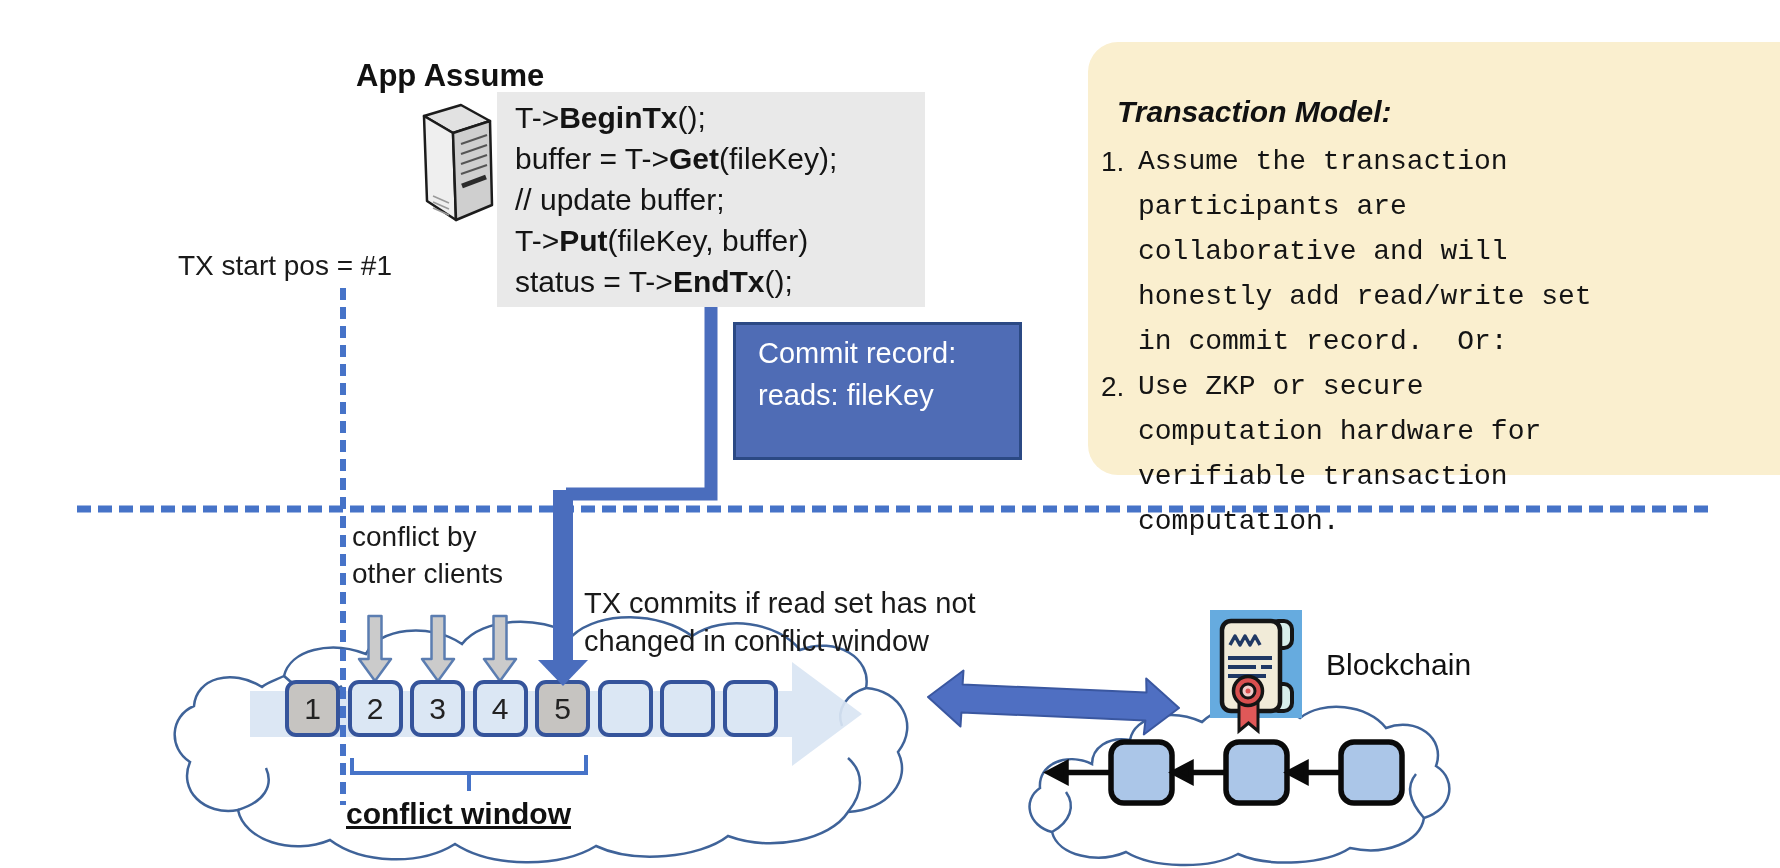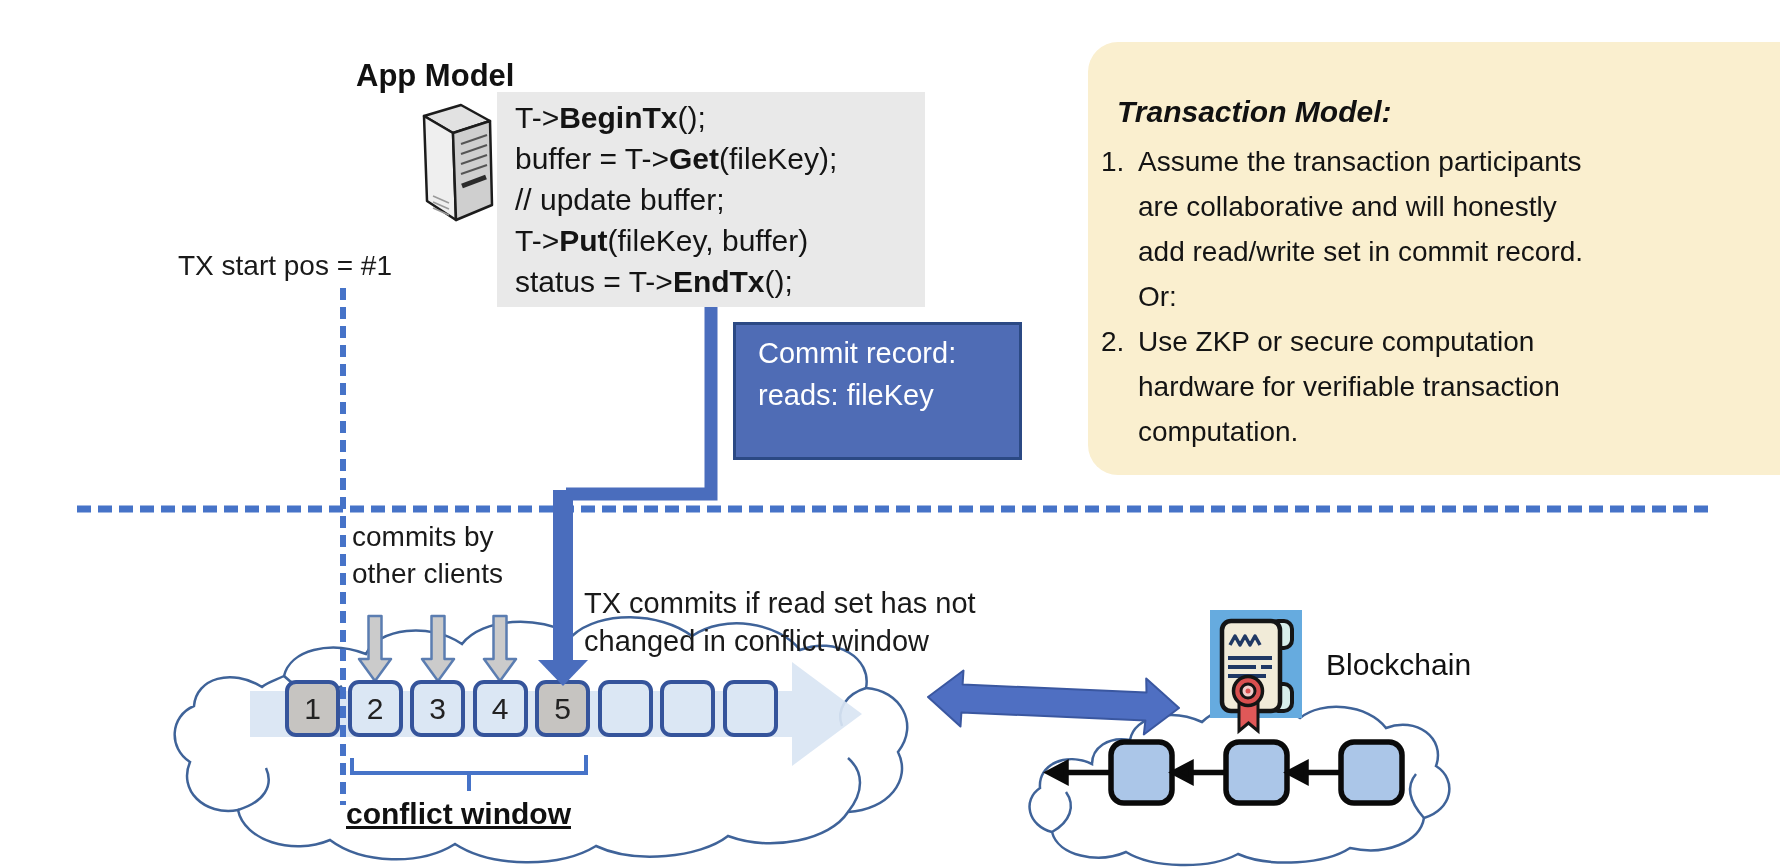--- a/index.html
+++ b/index.html
@@ -35,21 +35,21 @@
   .tm-panel{
     position:absolute; left:1088px; top:42px; width:731px; height:433px;
     background:#faefcf; border-radius:30px; box-sizing:border-box;
     padding:52px 0 0 12px; z-index:2;
   }
   .tm-title{font-size:30px; font-weight:bold; font-style:italic; color:#111;
     padding-left:17px; line-height:36px;}
   .tm-list{margin-top:9px;}
   .tm-item{display:flex; font-size:28px; line-height:45px; color:#141414;}
   .tm-item .num{width:37px; flex:0 0 37px; text-align:left; padding-left:1px;}
-  .tm-item .itext{width:470px; white-space:pre-wrap;}
+  .tm-item .itext{width:470px; white-space:pre-wrap;font-family:Liberation Mono, monospace;}
 
   
   .blocks-row{position:absolute; left:285px; top:680px; display:flex; gap:7.5px; z-index:2;}
   .tblock{
     box-sizing:border-box; width:55px; height:57px; border:4px solid #35549b;
     border-radius:11px; background:#dbe7f4; display:flex; align-items:center;
     justify-content:center; font-size:30px; color:#222;
   }
   .tblock[data-state="filled"]{background:#c6c4c1;}
 
@@ -169,21 +169,21 @@
         <line x1="1111" y1="772.5" x2="1064" y2="772.5"></line>
         <polygon points="1066,763.5 1066,781.5 1049,772.5"></polygon>
         <line x1="1226" y1="772.5" x2="1189" y2="772.5"></line>
         <polygon points="1191,763.5 1191,781.5 1174,772.5"></polygon>
         <line x1="1341" y1="772.5" x2="1304" y2="772.5"></line>
         <polygon points="1306,763.5 1306,781.5 1289,772.5"></polygon>
       </g>
     </g>
   </svg>
 
-  <div class="txt app-title">App Model</div>
+  <div class="txt app-title">App Assume</div>
 
   <div class="code-box">
     <div><span class="cpre">T-&gt;</span><span class="cbold">BeginTx</span><span class="cpost">();</span></div>
     <div><span class="cpre">buffer = T-&gt;</span><span class="cbold">Get</span><span class="cpost">(fileKey);</span></div>
     <div><span class="cpre">// update buffer;</span><span class="cbold"></span><span class="cpost"></span></div>
     <div><span class="cpre">T-&gt;</span><span class="cbold">Put</span><span class="cpost">(fileKey, buffer)</span></div>
     <div><span class="cpre">status = T-&gt;</span><span class="cbold">EndTx</span><span class="cpost">();</span></div>
   </div>
 
   <div class="txt tx-start">TX start pos = #1</div>
@@ -228,21 +228,21 @@
       </div>
     <div class="tblock" data-state="normal">
         <span></span>
       </div>
     <div class="tblock" data-state="normal">
         <span></span>
       </div>
   </div>
 
   <div class="txt updates-label">
-    <div>commits by</div>
+    <div>conflict by</div>
     <div>other clients</div>
   </div>
 
   <div class="txt commit-note">
     <div>TX commits if read set has not</div>
     <div>changed in conflict window</div>
   </div>
 
   <div class="txt conflict-label">conflict window</div>
 

